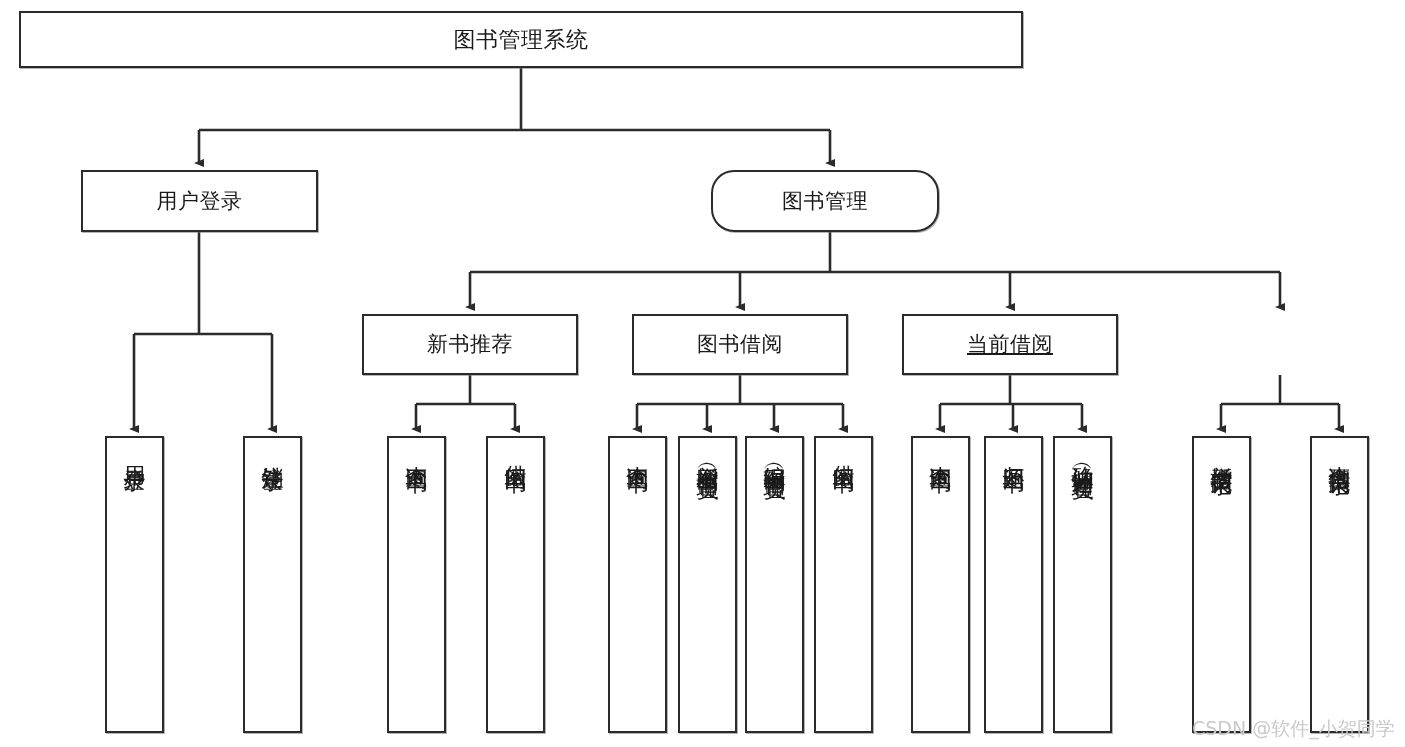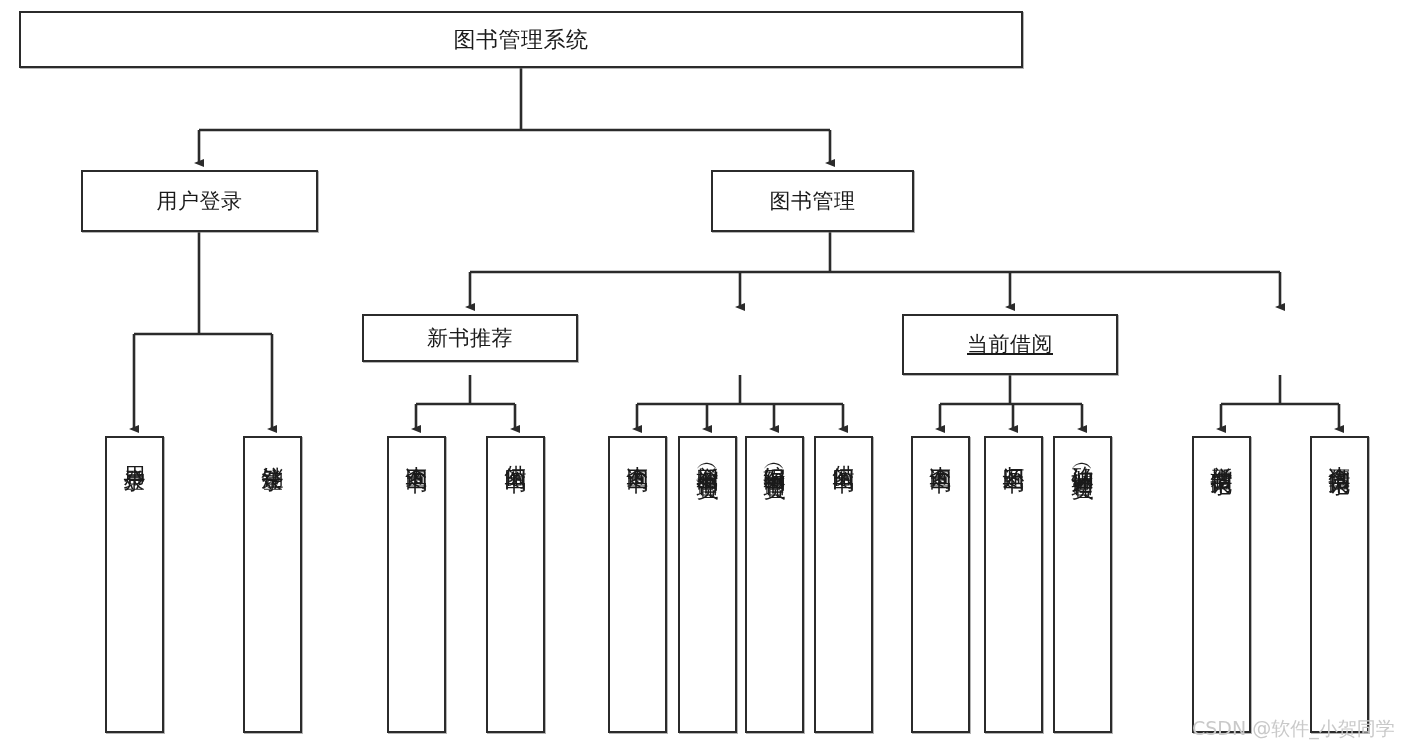--- a/index.html
+++ b/index.html
@@ -125,26 +125,29 @@
     </g>
   </svg>
 
   <div class="node root horizontal" style="left: 19px; top: 11px; width: 1004px; height: 57px;">
     <span class="label">图书管理系统</span>
   </div>
 
   <div class="node horizontal" style="left: 81px; top: 170px; width: 237px; height: 62px;">
     <span class="label">用户登录</span>
   </div>
-  <div class="node horizontal" style="left: 711px; top: 170px; width: 203px; height: 62px;">
+  <div class="node horizontal" style="left: 711px; top: 170px; width: 228px; height: 62px; border-radius: 23px;">
     <span class="label">图书管理</span>
   </div>
 
-  <div class="node horizontal" style="left: 362px; top: 314px; width: 216px; height: 48px;">
+  <div class="node horizontal" style="left: 362px; top: 314px; width: 216px; height: 61px;">
     <span class="label">新书推荐</span>
+  </div>
+  <div class="node horizontal" style="left: 632px; top: 314px; width: 216px; height: 61px;">
+    <span class="label">图书借阅</span>
   </div>
   <div class="node horizontal" style="left: 902px; top: 314px; width: 216px; height: 61px; text-decoration: underline;">
     <span class="label">当前借阅</span>
   </div>
 
   <div class="node vertical" style="left: 105px; top: 436px; width: 59px; height: 297px;">
     <span class="label">用户登录</span>
   </div>
   <div class="node vertical" style="left: 243px; top: 436px; width: 59px; height: 297px;">
     <span class="label">注销登录</span>

